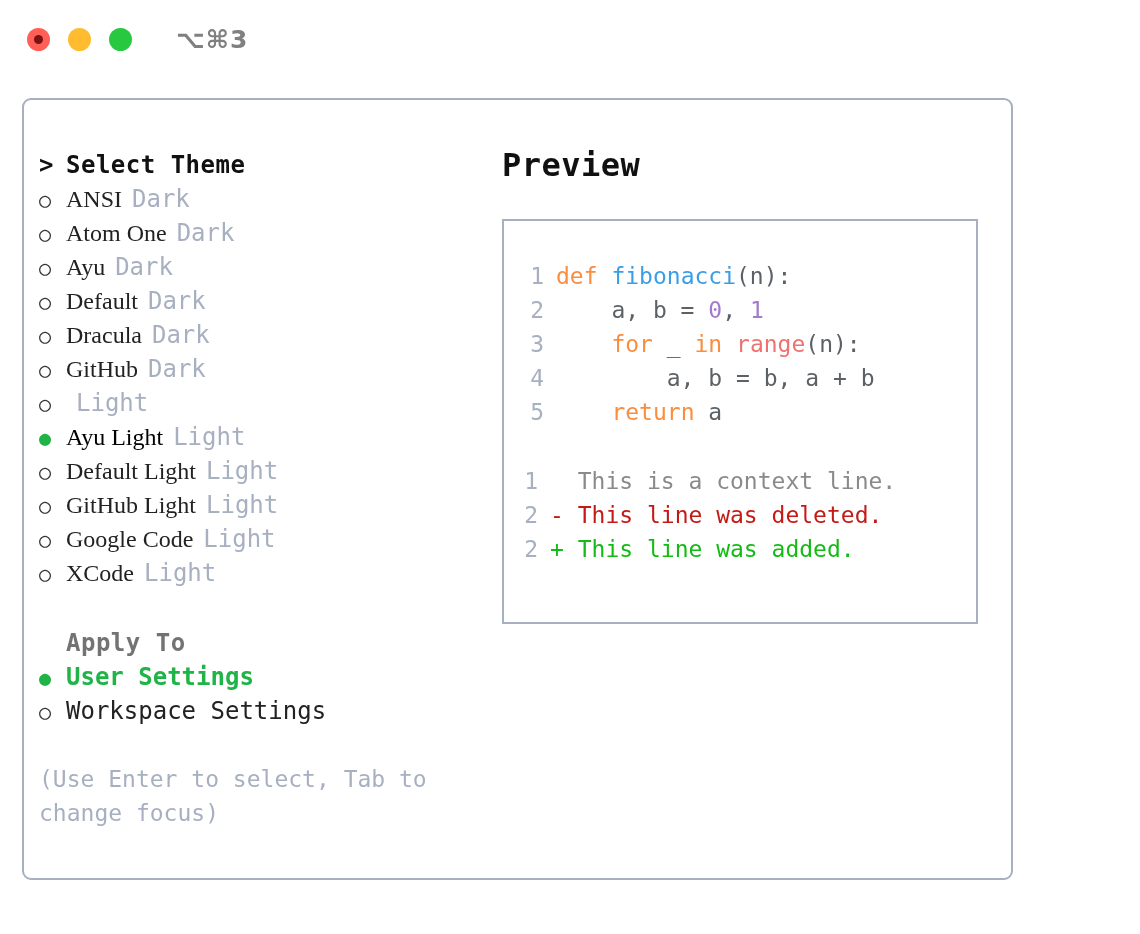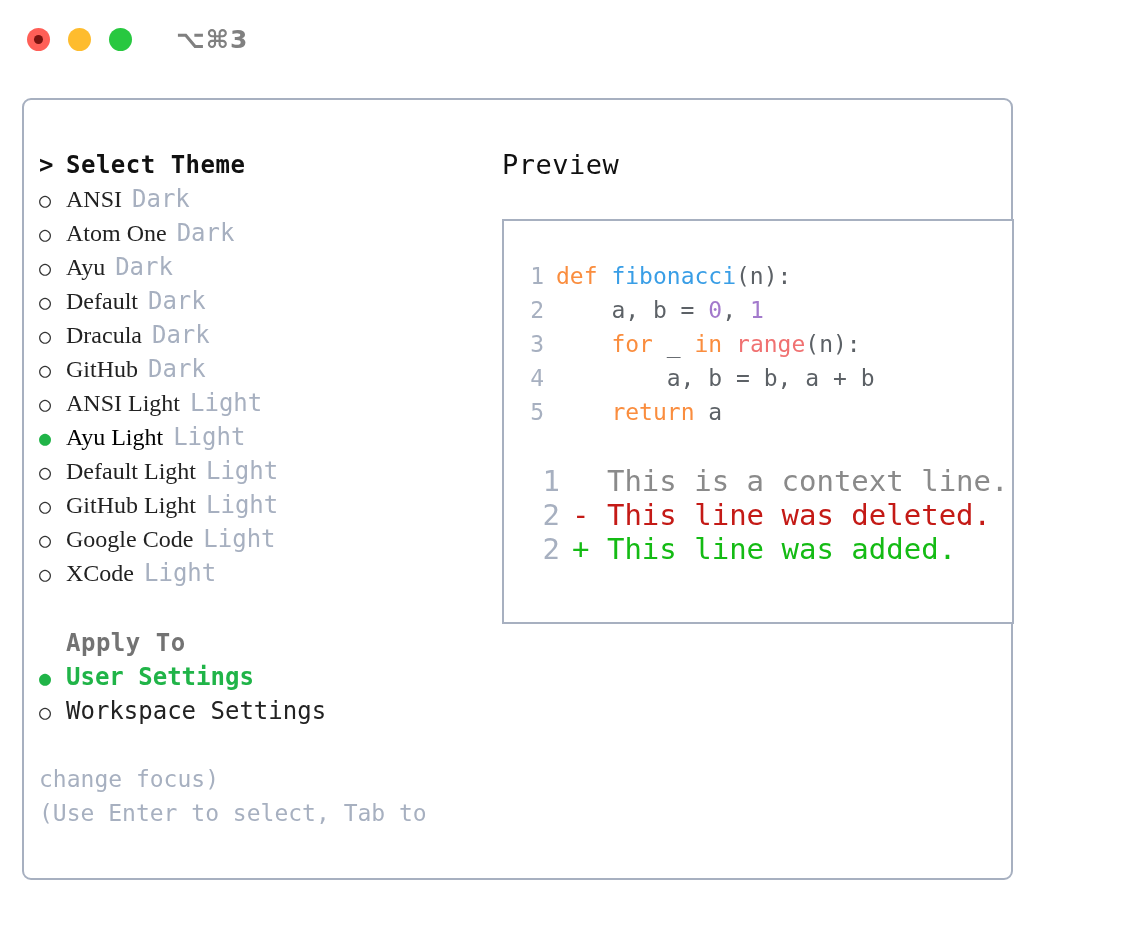--- a/index.html
+++ b/index.html
@@ -148,30 +148,30 @@
   }
 
   
   .right-col {
     position: absolute;
     left: 478px;
     top: 48px;
     width: 500px;
   }
   .preview-label {
-    font-size: 27px;
+    font-size: 32px;
     line-height: 34px;
     color: #111111;
-    font-weight: 400;
+    font-weight: 700;
     letter-spacing: 0.5px;
   }
 
   .preview-box {
     margin-top: 37px;
-    width: 512px;
+    width: 476px;
     height: 405px;
     border: 2px solid #a7b0c0;
     box-sizing: border-box;
     background: #ffffff;
     position: relative;
   }
 
   .code {
     position: absolute;
     left: 14px;
@@ -189,23 +189,23 @@
     margin-right: 12px;
   }
   .kw   { color: #fa8d3e; }
   .fn   { color: #399ee6; }
   .bi   { color: #f07171; }
   .num  { color: #a37acc; }
   .pl   { color: #5c6166; }
 
   .diff {
     position: absolute;
-    left: 30px;
+    left: 8px;
     top: 243px;
-    font-size: 29px;
+    font-size: 23px;
     line-height: 34px;
     white-space: pre;
   }
   .dctx { color: #8a8a8a; }
   .ddel { color: #c41a16; }
   .dadd { color: #14bb14; }
 </style>
 </head>
 <body>
 
@@ -258,21 +258,20 @@
               <span class="theme-name">Dracula</span>
               <span class="theme-tag">Dark</span>
             </div>
             <div class="row">
               <span class="bullet">○</span>
               <span class="theme-name">GitHub</span>
               <span class="theme-tag">Dark</span>
             </div>
             <div class="row">
               <span class="bullet">○</span>
-              <span class="theme-name">ANSI Light</span>
               <span class="theme-tag">Light</span>
             </div>
             <div class="row">
               <span class="bullet sel">●</span>
               <span class="theme-name sel">Ayu Light</span>
               <span class="theme-tag">Light</span>
             </div>
             <div class="row">
               <span class="bullet">○</span>
               <span class="theme-name">Default Light</span>
@@ -304,22 +303,22 @@
               <span class="bullet sel">●</span>
               <span class="apply-name sel">User Settings</span>
             </div>
             <div class="row">
               <span class="bullet">○</span>
               <span class="apply-name">Workspace Settings</span>
             </div>
           </div>
 
         <div class="hint">
+          <div>(Use Enter to select, Tab to</div>
           <div>change focus)</div>
-          <div>(Use Enter to select, Tab to</div>
         </div>
 
       </div>
 
       <div class="right-col">
         <div class="preview-label">Preview</div>
 
         <div class="preview-box">
           <div class="code" id="code-block"><span class="cline"><span class="ln">1</span><span class="kw">def </span><span class="fn">fibonacci</span><span class="pl">(n):</span></span><span class="cline"><span class="ln">2</span><span class="pl">    a, b = </span><span class="num">0</span><span class="pl">, </span><span class="num">1</span></span><span class="cline"><span class="ln">3</span><span class="pl">    </span><span class="kw">for</span><span class="pl"> _ </span><span class="kw">in</span><span class="pl"> </span><span class="bi">range</span><span class="pl">(n):</span></span><span class="cline"><span class="ln">4</span><span class="pl">        a, b = b, a + b</span></span><span class="cline"><span class="ln">5</span><span class="pl">    </span><span class="kw">return</span><span class="pl"> a</span></span></div>
           <div class="diff" id="diff-block"><span class="cline"><span class="ln">1</span><span class="dctx"> </span><span class="dctx"> This is a context line.</span></span><span class="cline"><span class="ln">2</span><span class="ddel">-</span><span class="ddel"> This line was deleted.</span></span><span class="cline"><span class="ln">2</span><span class="dadd">+</span><span class="dadd"> This line was added.</span></span></div>

